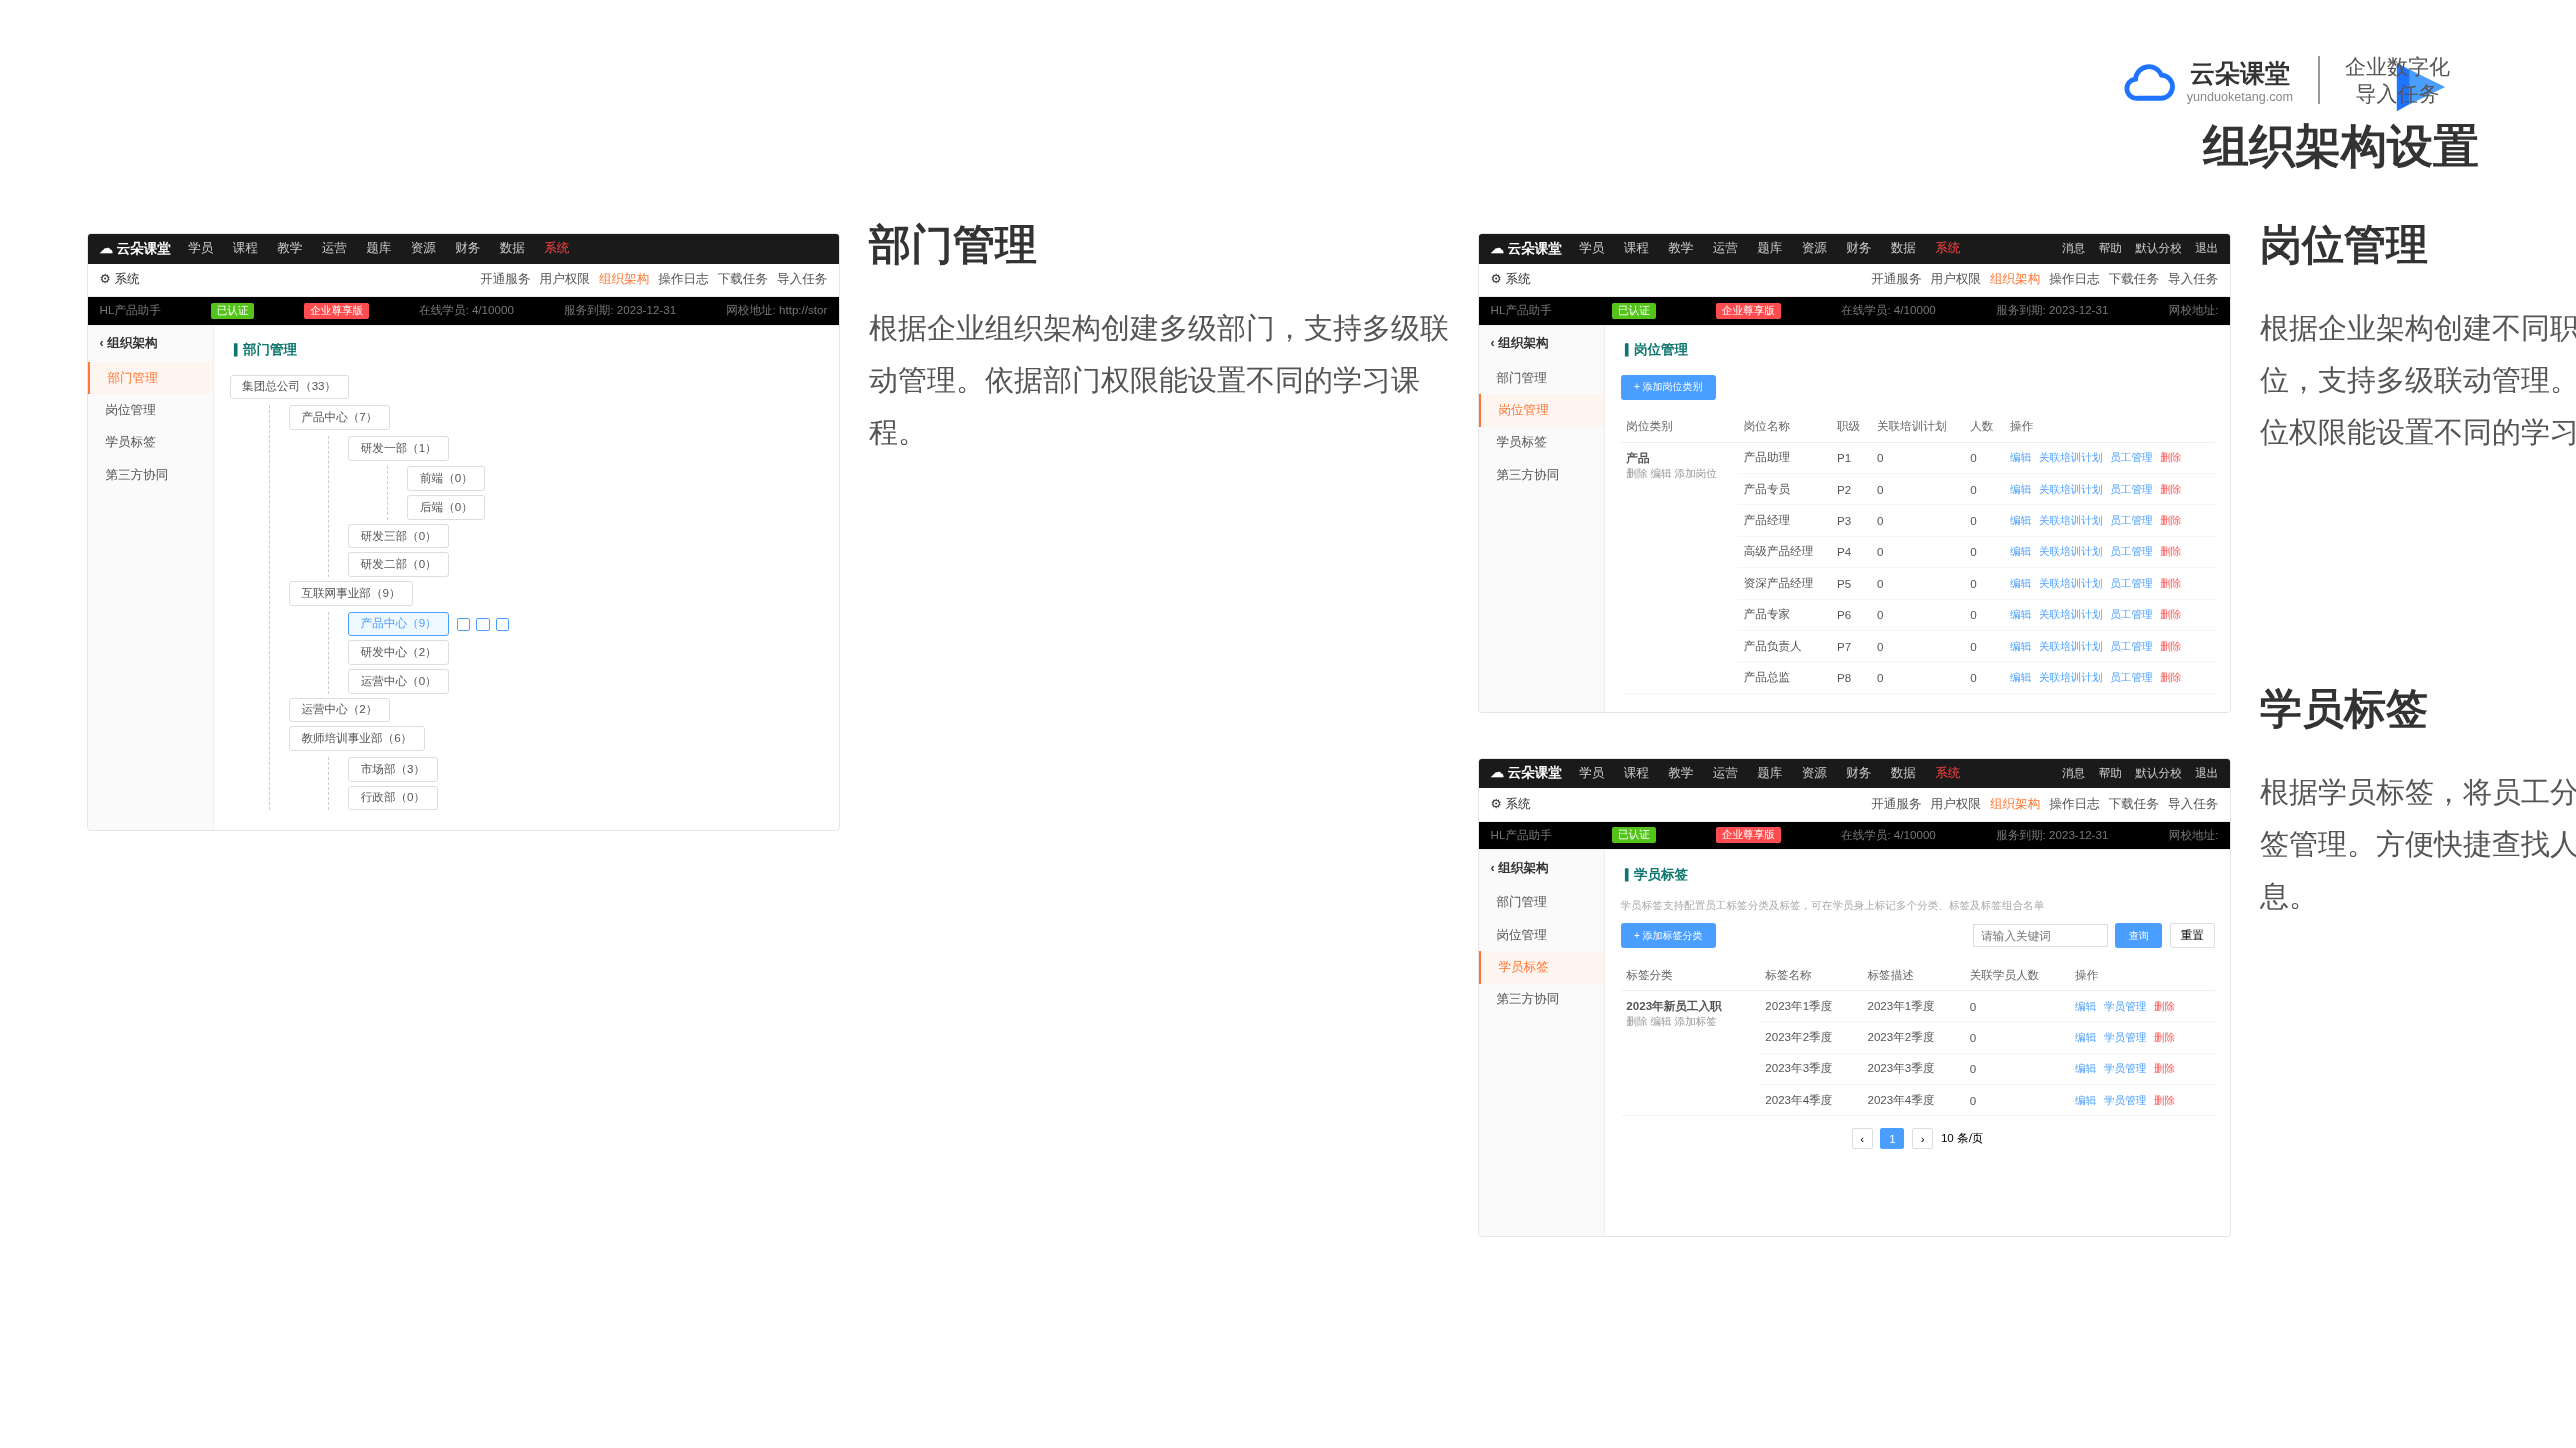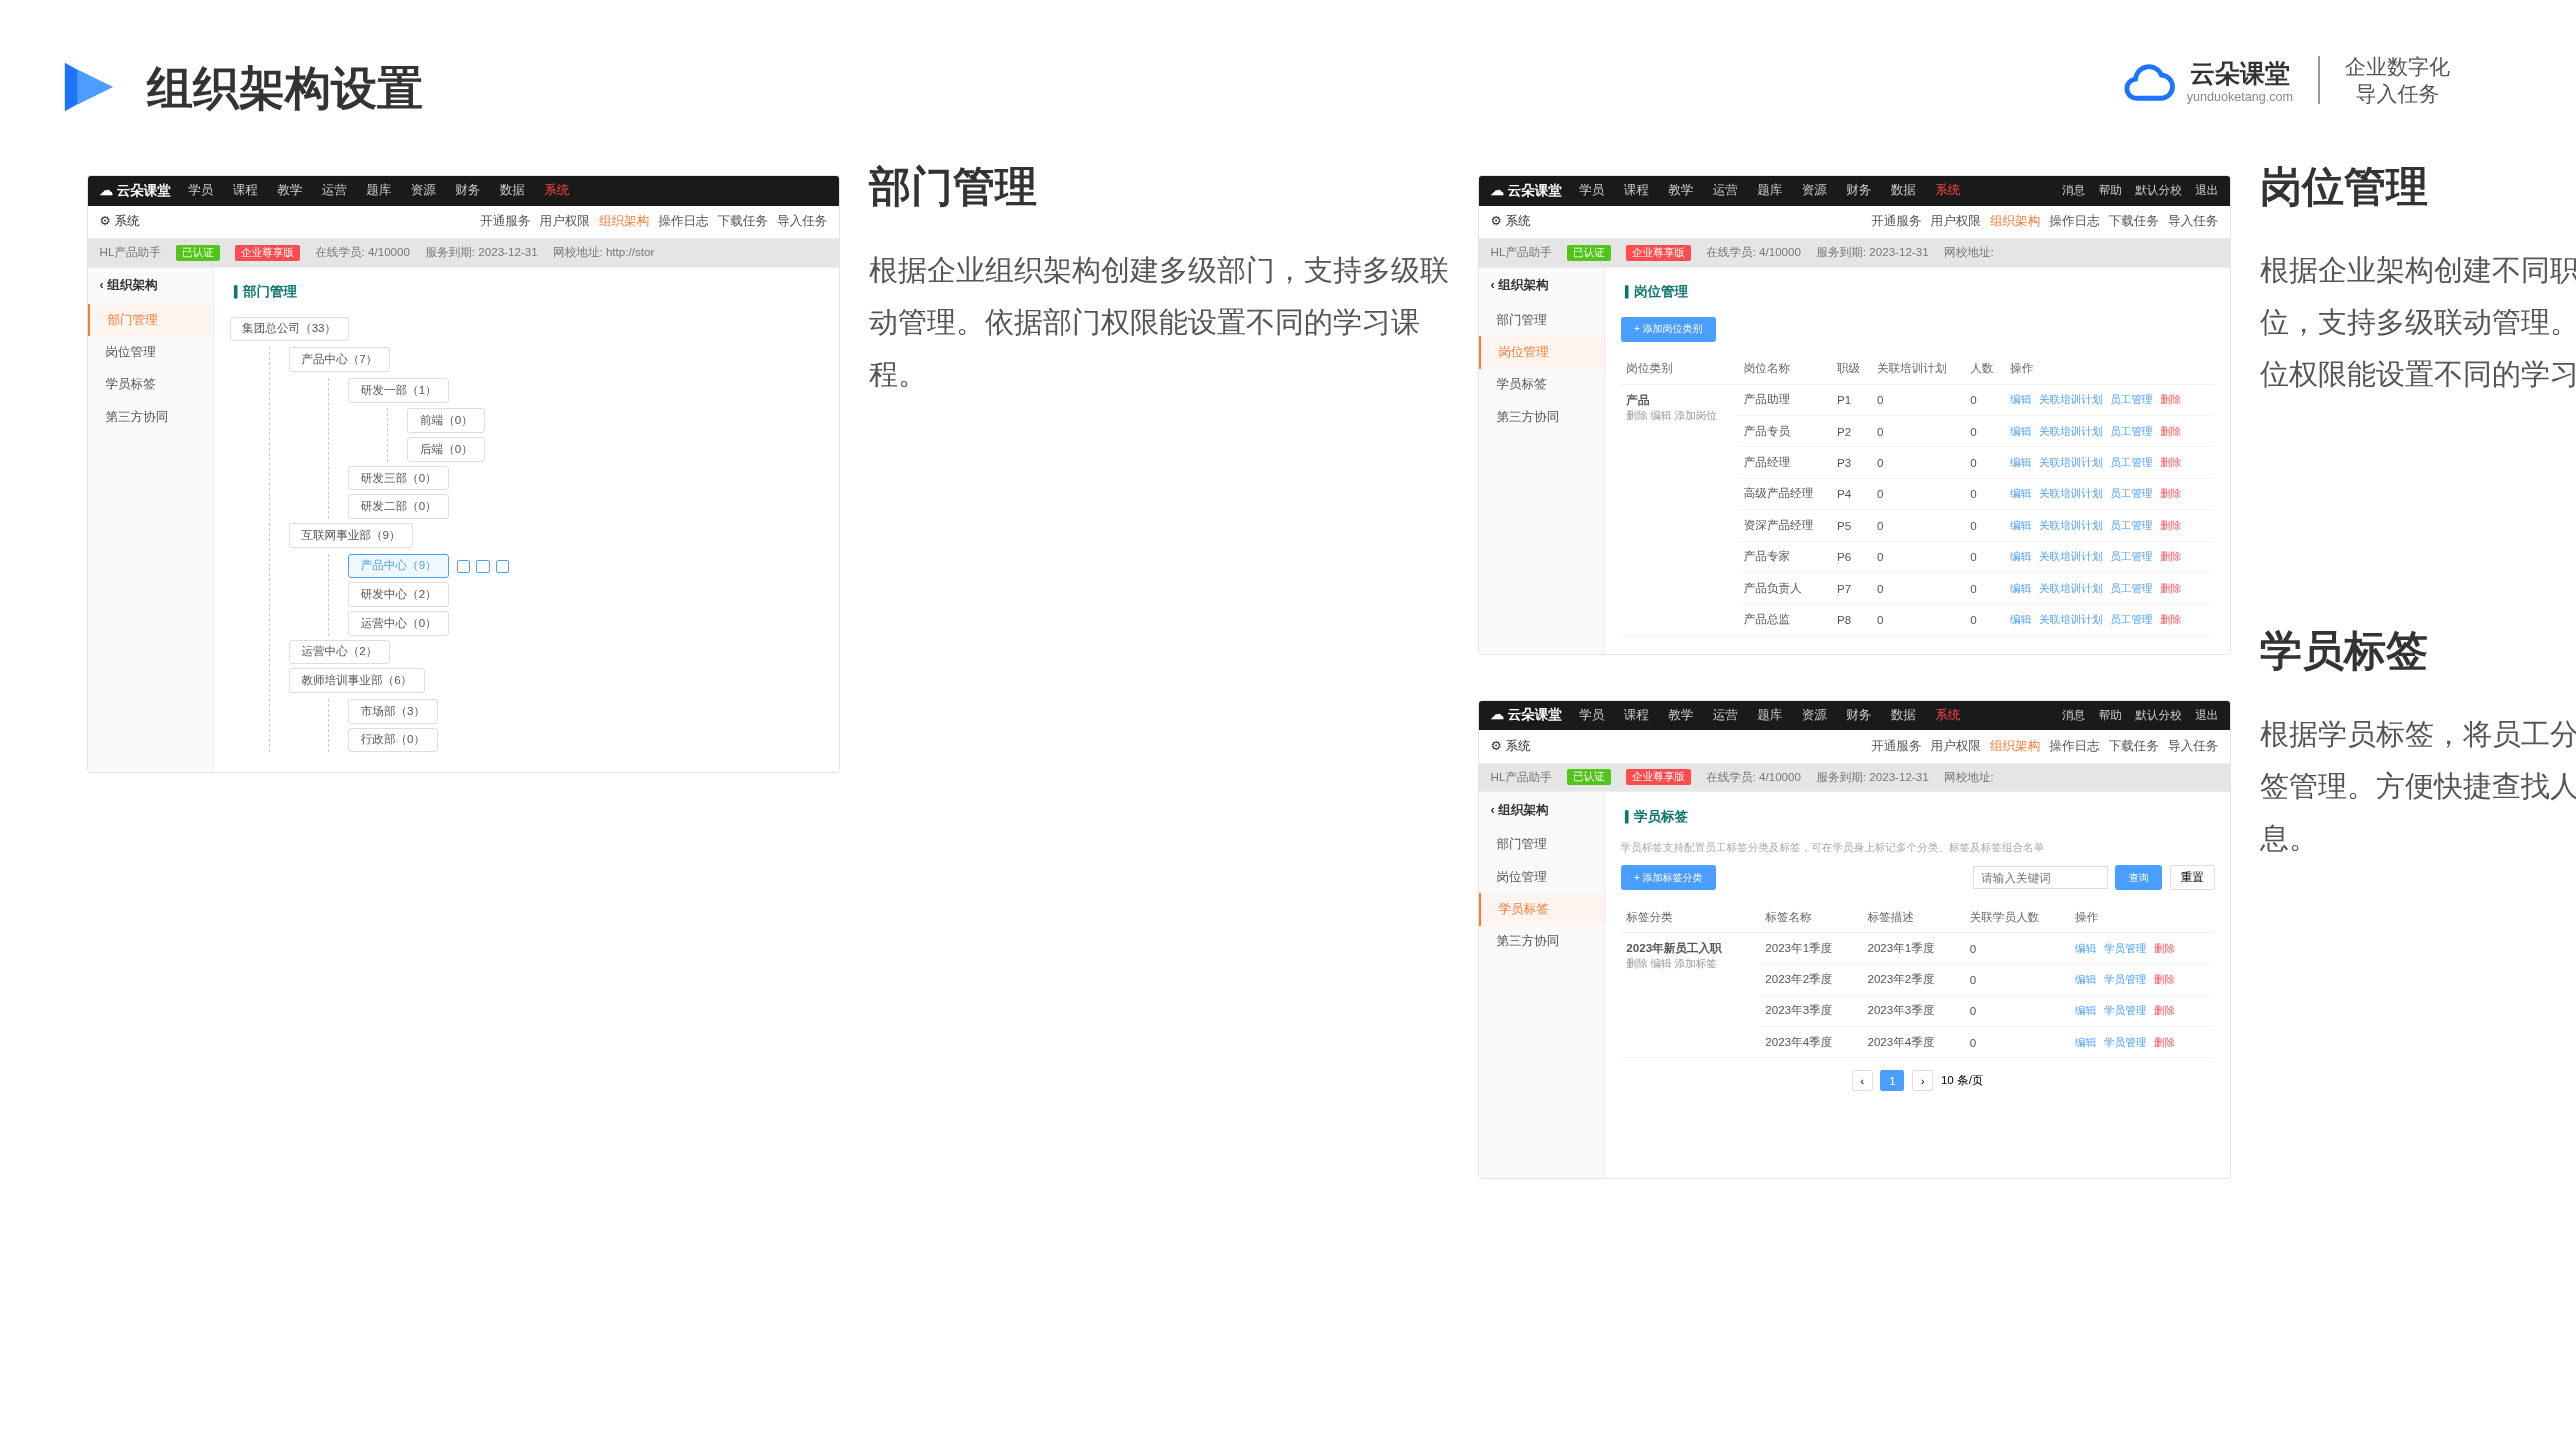--- a/index.html
+++ b/index.html
@@ -1,36 +1,36 @@
 <!DOCTYPE html>
 <html><head>
 <meta charset="utf-8">
 <style>
 *{margin:0;padding:0;box-sizing:border-box;font-family:-apple-system,"Microsoft YaHei",sans-serif;}
 body{background:#fff;width:2576px;height:1449px;position:relative;}
-.page-header{display:flex;align-items:flex-start;padding:58px 97px 39px 60px;}
+.page-header{display:flex;align-items:flex-end;padding:58px 97px 39px 47px;flex-direction:column;}
 .play-icon{width:58px;height:58px;margin-right:29px;}
 .page-title{font-size:46px;font-weight:bold;color:#333;}
 .logo-section{position:absolute;right:126px;top:53px;display:flex;align-items:center;gap:25px;text-align:center;}
 .cloud-logo{display:flex;align-items:center;gap:9.7px;}
 .logo-divider{width:1.9px;height:48px;background:#999;}
 .logo-text{font-size:21px;color:#555;line-height:1.3;}
 .content-grid{display:grid;grid-template-columns:753px 580px 753px 406px;gap:29px;padding:0 87px;align-items:start;}
 .col{display:flex;flex-direction:column;}
 .screenshot{background:#fff;border:1px solid #e5e5e5;border-radius:3.9px;overflow:hidden;margin-bottom:29px;font-size:11.6px;margin-top:16px;}
 .ss-topbar{background:#1a1a1a;color:#ccc;display:flex;align-items:center;padding:5.8px 11.6px;gap:17.4px;font-size:12.6px;}
 .ss-logo-small{color:#fff;font-weight:bold;font-size:13.5px;}
 .ss-nav{display:flex;gap:19.3px;flex:1;}
 .ss-nav-item{color:#ccc;}
 .ss-nav-item.active{color:#ff4444;}
 .ss-subbar{background:#fff;padding:7.7px 11.6px;display:flex;gap:9px;border-bottom:1px solid #eee;font-size:12.6px;align-items:center;}
 .ss-subbar-label{color:#333;}
 .ss-sub-item{color:#555;}
 .ss-sub-item.active{color:#ff7733;}
-.ss-crumb{background:#e5e5e5;padding:5.8px 11.6px;display:flex;gap:15.5px;font-size:11.6px;color:#777;border-bottom:1px solid #eee;align-items:center;}
+.ss-crumb{background:#000000;padding:5.8px 11.6px;display:flex;gap:15.5px;font-size:11.6px;color:#777;border-bottom:1px solid #eee;align-items:center;justify-content:space-between;}
 .ss-body{display:flex;min-height:386px;}
 .ss-sidebar{width:126px;background:#fafafa;border-right:1px solid #eee;}
 .ss-side-header{padding:9.7px 11.6px;font-size:12.6px;font-weight:bold;color:#333;}
 .ss-side-item{padding:7.7px 17.4px;font-size:12.6px;color:#555;cursor:pointer;}
 .ss-side-item.active{color:#ff7733;border-left:2.9px solid #ff7733;background:#fff5f0;}
 .ss-main{flex:1;padding:15.5px;}
 .ss-main-title{font-size:13.5px;font-weight:bold;margin-bottom:15.5px;color:#0f766e;}
 .tree-node{margin:3.9px 0;}
 .tree-label{display:inline-block;border:1px solid #ddd;border-radius:2.9px;padding:3.9px 11.6px;font-size:11.6px;color:#555;background:#fff;}
 .tree-label.active{border-color:#4a9eff;color:#4a9eff;background:#f0f8ff;}

